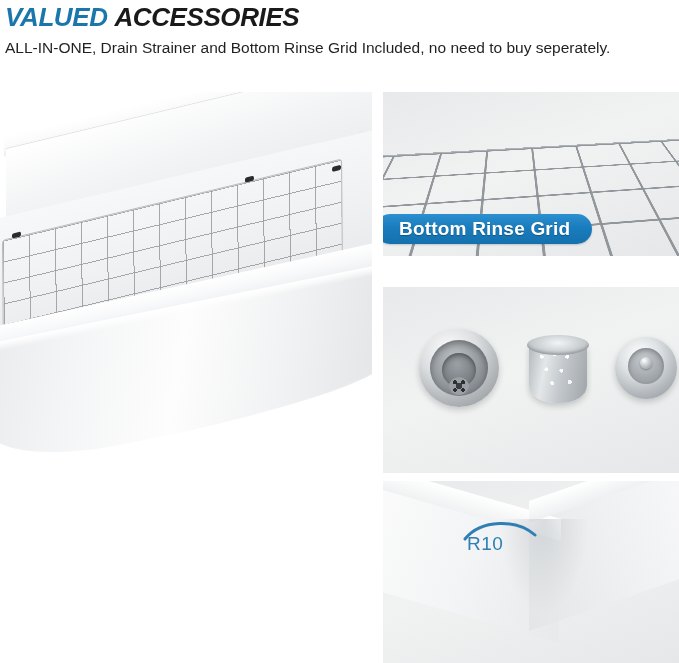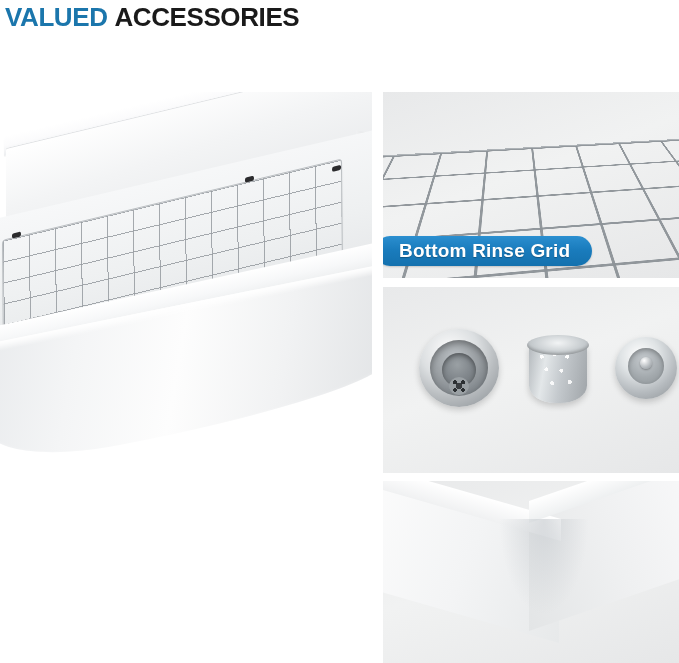--- a/index.html
+++ b/index.html
@@ -24,20 +24,21 @@
     top: 0px;
     width: 670px;
   }
   .title {
     font-size: 26px;
     font-weight: bold;
     letter-spacing: -0.4px;
     line-height: 30px;
     margin: 2px 0 0 0;
     white-space: nowrap;
+    font-style: italic;
   }
   .title .t-blue { color: #1b76ac; }
   .title .t-dark { color: #1a1a1a; }
   .subtitle {
     font-size: 15.5px;
     color: #231f20;
     line-height: 21px;
     margin-top: 5px;
     max-width: 660px;
   }
@@ -192,21 +193,21 @@
   }
 
   
   .panel {
     position: absolute;
     left: 383px;
     width: 296px;
     overflow: hidden;
     background: #eceded;
   }
-  .panel-1 { top: 92px;  height: 186px; }
+  .panel-1 { top: 92px;  height: 164px; }
   .panel-2 { top: 287px; height: 186px; }
   .panel-3 { top: 481px; height: 182px; }
 
   .panel-bg {
     position: absolute;
     inset: 0;
     background: linear-gradient(160deg, #e8e9ea 0%, #f1f2f2 45%, #e6e7e8 100%);
   }
 
   
@@ -391,20 +392,21 @@
   }
   .r10-arc { position: absolute; left: 0; top: 0; }
 </style>
 </head>
 <body>
 
 <div class="header">
   <div class="title">
     <span class="t-blue">VALUED</span><span class="t-dark">&nbsp;</span><span class="t-dark">ACCESSORIES</span>
   </div>
+  <div class="subtitle">ALL-IN-ONE, Drain Strainer and Bottom Rinse Grid Included, no need to buy seperately.</div>
 </div>
 
 <div class="hero">
   <div class="hero-stage">
     <div class="sink-rim-top"></div>
     <div class="sink-back-wall"></div>
     <div class="sink-right-edge"></div>
     <div class="sink-basin"></div>
 
     <div class="grid-wrap">
@@ -461,15 +463,21 @@
 <div class="panel panel-3">
   <div class="panel-bg"></div>
 
   <div class="r10-sink">
     <div class="r10-face-l"></div>
     <div class="r10-face-r"></div>
     <div class="r10-rim-l"></div>
     <div class="r10-rim-r"></div>
     <div class="r10-inner-shadow"></div>
 
+    <div class="r10-mark">
+      <svg class="r10-arc" width="78" height="26" viewBox="0 0 78 26">
+        <path d="M4 22 C 20 2, 56 2, 74 18" stroke="#2f7fb4" stroke-width="3" fill="none" stroke-linecap="round"></path>
+      </svg>
+      <span class="r10-text">R10</span>
+    </div>
   </div>
 
 </div>
 
 </body></html>

